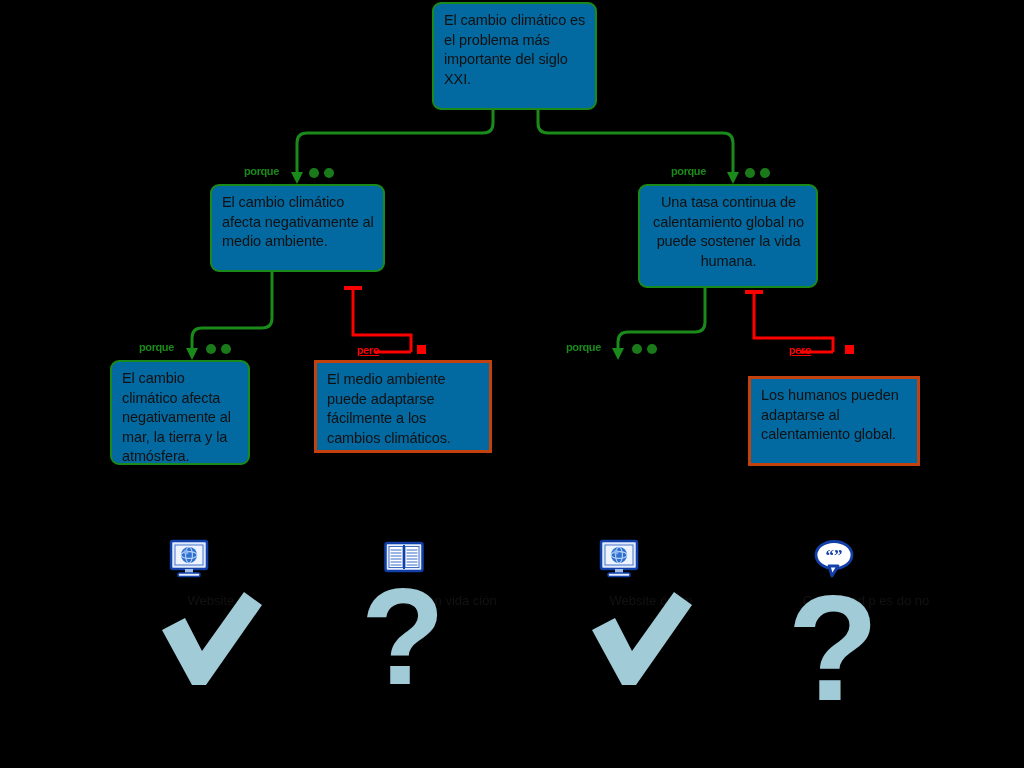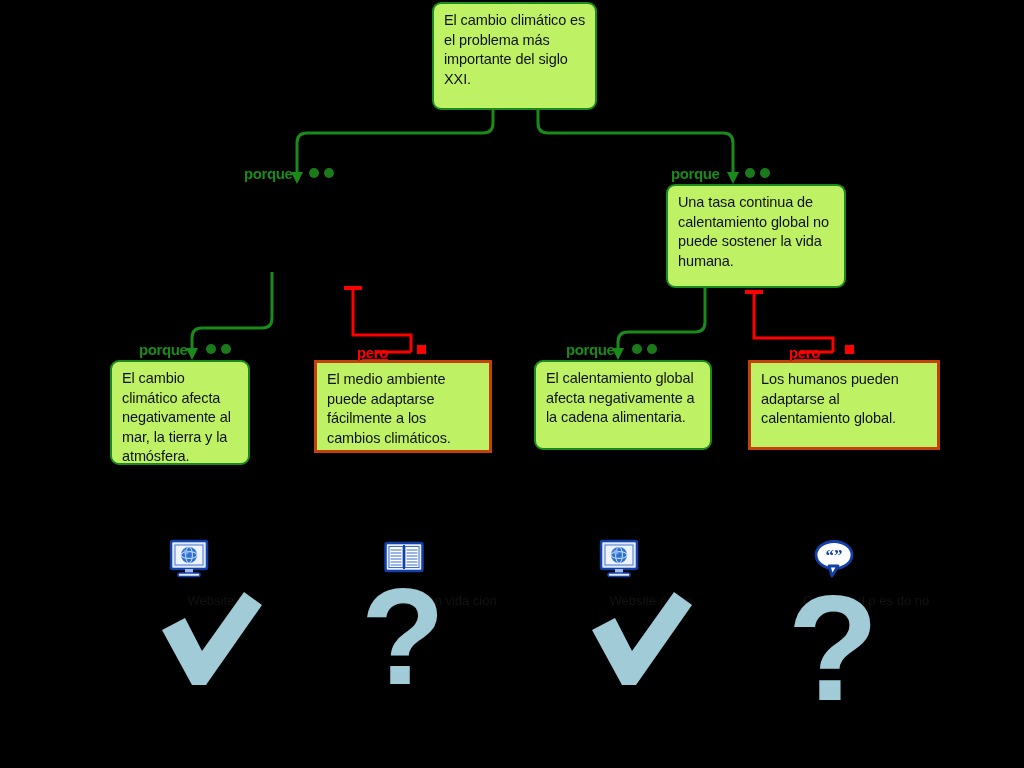--- a/index.html
+++ b/index.html
@@ -27,41 +27,41 @@
     position: absolute;
     left: 0; top: 0;
     width: 1024px;
     height: 768px;
     pointer-events: none;
   }
 
   
   .node {
     position: absolute;
-    background: #bef264;
+    background: #0369a1;
     box-sizing: border-box;
     padding: 7px 9px 6px 10px;
     font-size: 14.5px;
     line-height: 19.5px;
     color: #111111;
     letter-spacing: -0.1px;
   }
   .node.support {
     border: 2.5px solid #1a8a1a;
     border-radius: 9px;
   }
   .node.objection {
     border: 3px solid #c2410c;
     border-radius: 0px;
   }
 
   
   .edge-label {
     position: absolute;
-    font-size: 15px;
+    font-size: 11px;
     font-weight: bold;
     letter-spacing: -0.4px;
     white-space: nowrap;
   }
   .edge-label.support { color: #1a8a1a; }
   .edge-label.objection { color: #ff0000; text-decoration: underline; }
 
   
   .dots {
     position: absolute;
@@ -133,30 +133,30 @@
     <path d="M 705 284 L 705 322 Q 705 332 695 332 L 628 332 Q 618 332 618 342 L 618 351" fill="none" stroke="#1a8a1a" stroke-width="3"></path>
     <polygon points="618,360 612,348 624,348" fill="#1a8a1a"></polygon>
 
     <path d="M 754 292 L 754 338 L 833 338 L 833 352" fill="none" stroke="#ff0000" stroke-width="3"></path>
     <line x1="745" y1="292" x2="763" y2="292" stroke="#ff0000" stroke-width="4"></line>
     <line x1="800" y1="352" x2="833" y2="352" stroke="#ff0000" stroke-width="3"></line>
   </svg>
 
   <div class="node support" style="left:432px; top:2px; width:165px; height:108px;">El cambio climático es el problema más importante del siglo XXI.</div>
 
-
-  <div class="node support" style="left:666px; top:184px; width:180px; height:104px;">Una tasa continua de calentamiento global no puede sostener la vida humana.</div>
+  <div class="node support" style="left:210px; top:184px; width:175px; height:88px;">El cambio climático afecta negativamente al medio ambiente.</div>
+
+  <div class="node support" style="left:638px; top:184px; width:180px; height:104px;text-align:center;">Una tasa continua de calentamiento global no puede sostener la vida humana.</div>
 
   <div class="node support" style="left:110px; top:360px; width:140px; height:105px;">El cambio climático afecta negativamente al mar, la tierra y la atmósfera.</div>
 
   <div class="node objection" style="left:314px; top:360px; width:178px; height:93px;">El medio ambiente puede adaptarse fácilmente a los cambios climáticos.</div>
 
-  <div class="node support" style="left:534px; top:360px; width:178px; height:90px;">El calentamiento global afecta negativamente a la cadena alimentaria.</div>
-
-  <div class="node objection" style="left:748px; top:360px; width:192px; height:90px;">Los humanos pueden adaptarse al calentamiento global.</div>
+
+  <div class="node objection" style="left:748px; top:376px; width:172px; height:90px;">Los humanos pueden adaptarse al calentamiento global.</div>
 
   <div class="edge-label support" style="left:244px; top:165px;">porque</div>
   <div class="dots" style="left:309px; top:168px;">
     <span class="dot"></span>
     <span class="dot"></span>
   </div>
 
   <div class="edge-label support" style="left:671px; top:165px;">porque</div>
   <div class="dots" style="left:745px; top:168px;">
     <span class="dot"></span>

